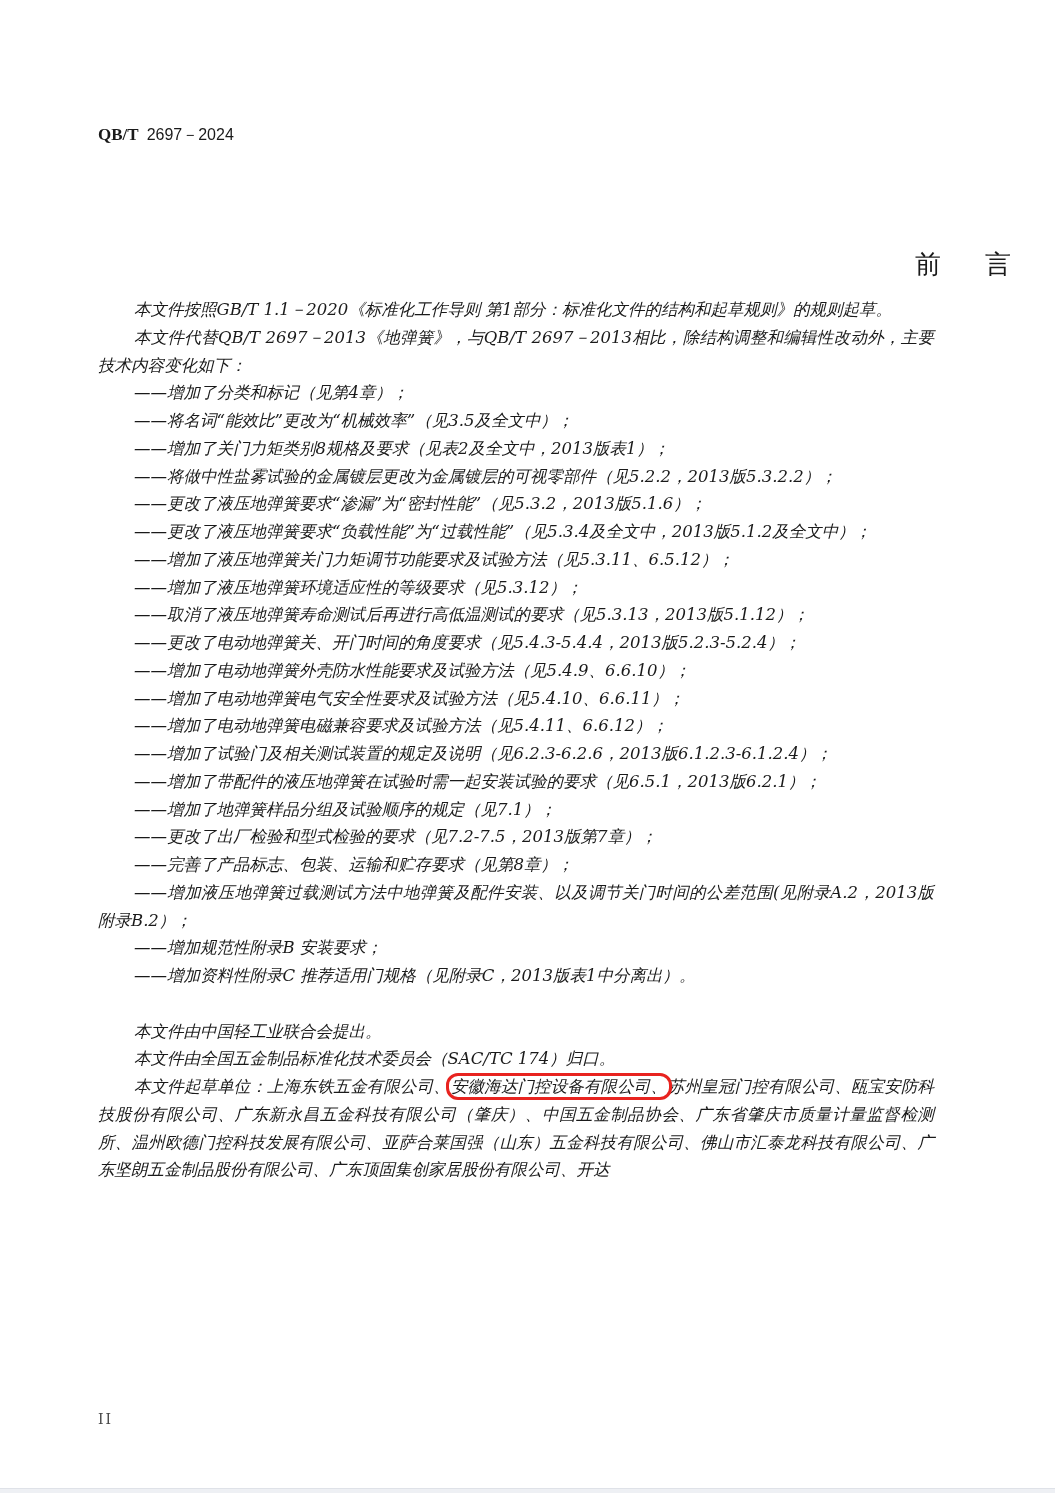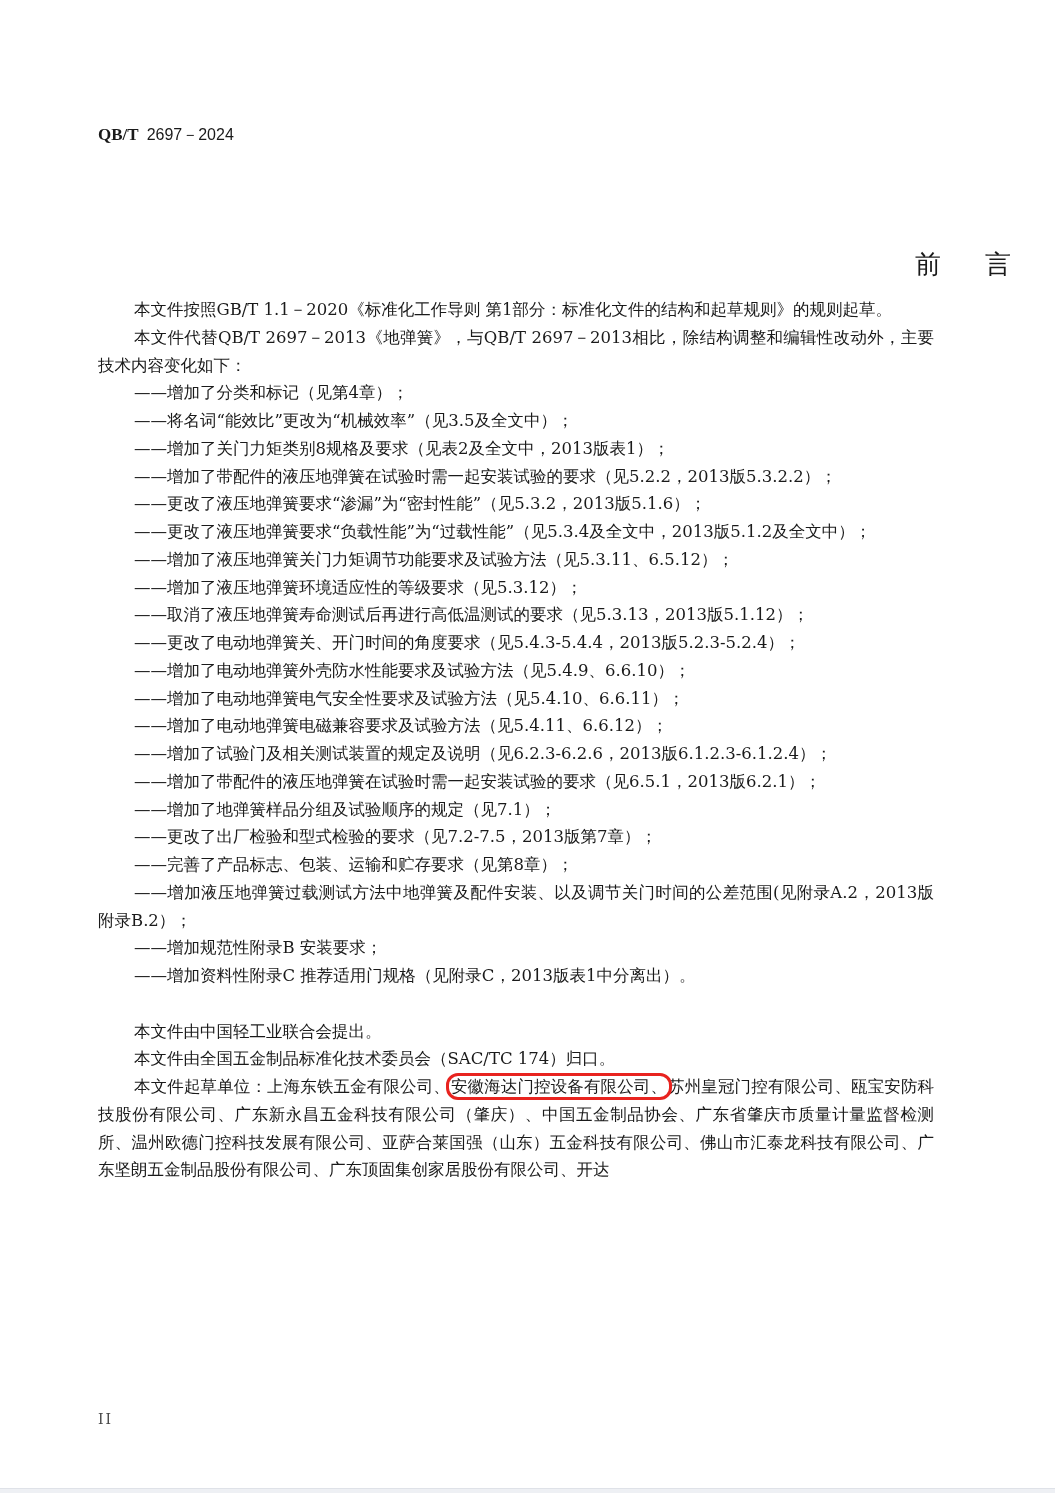--- a/index.html
+++ b/index.html
@@ -67,20 +67,21 @@
     left: 98px;
     top: 296px;
     width: 836px;
     font-size: 16.5px;
     line-height: 27.75px;
     text-align: justify;
   }
   .para {
     margin: 0;
     text-indent: 36px;
+    font-style: italic;
   }
   .gap {
     height: 27.75px;
   }
   .hl {
     outline: 3px solid #e8231f;
     outline-offset: 1px;
     border-radius: 8px;
     padding: 0 1px;
   }
@@ -107,21 +108,21 @@
   <div class="title">前言</div>
 
   <div class="body">
     <p class="para">本文件按照GB/T 1.1－2020《标准化工作导则 第1部分：标准化文件的结构和起草规则》的规则起草。</p>
     <p class="para">本文件代替QB/T 2697－2013《地弹簧》，与QB/T 2697－2013相比，除结构调整和编辑性改动外，主要技术内容变化如下：</p>
 
     <div>
       <p class="para">——增加了分类和标记（见第4章）；</p>
       <p class="para">——将名词“能效比”更改为“机械效率”（见3.5及全文中）；</p>
       <p class="para">——增加了关门力矩类别8规格及要求（见表2及全文中，2013版表1）；</p>
-      <p class="para">——增加了带配件的液压地弹簧在试验时需一起安装试验的要求（见5.2.2，2013版5.3.2.2）；</p>
+      <p class="para">——将做中性盐雾试验的金属镀层更改为金属镀层的可视零部件（见5.2.2，2013版5.3.2.2）；</p>
       <p class="para">——更改了液压地弹簧要求“渗漏”为“密封性能”（见5.3.2，2013版5.1.6）；</p>
       <p class="para">——更改了液压地弹簧要求“负载性能”为“过载性能”（见5.3.4及全文中，2013版5.1.2及全文中）；</p>
       <p class="para">——增加了液压地弹簧关门力矩调节功能要求及试验方法（见5.3.11、6.5.12）；</p>
       <p class="para">——增加了液压地弹簧环境适应性的等级要求（见5.3.12）；</p>
       <p class="para">——取消了液压地弹簧寿命测试后再进行高低温测试的要求（见5.3.13，2013版5.1.12）；</p>
       <p class="para">——更改了电动地弹簧关、开门时间的角度要求（见5.4.3-5.4.4，2013版5.2.3-5.2.4）；</p>
       <p class="para">——增加了电动地弹簧外壳防水性能要求及试验方法（见5.4.9、6.6.10）；</p>
       <p class="para">——增加了电动地弹簧电气安全性要求及试验方法（见5.4.10、6.6.11）；</p>
       <p class="para">——增加了电动地弹簧电磁兼容要求及试验方法（见5.4.11、6.6.12）；</p>
       <p class="para">——增加了试验门及相关测试装置的规定及说明（见6.2.3-6.2.6，2013版6.1.2.3-6.1.2.4）；</p>

